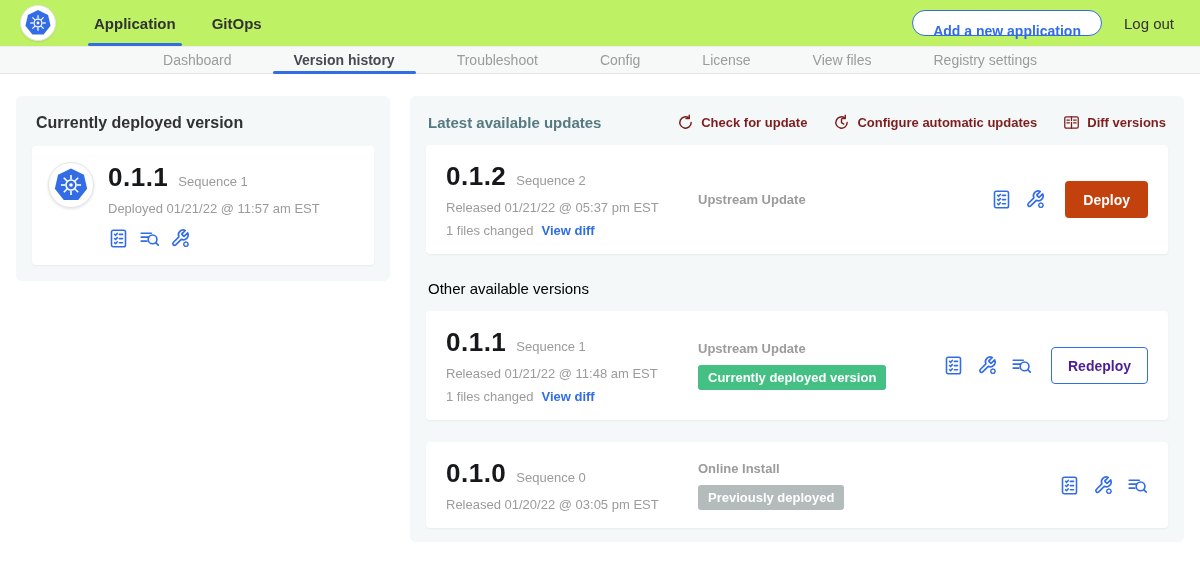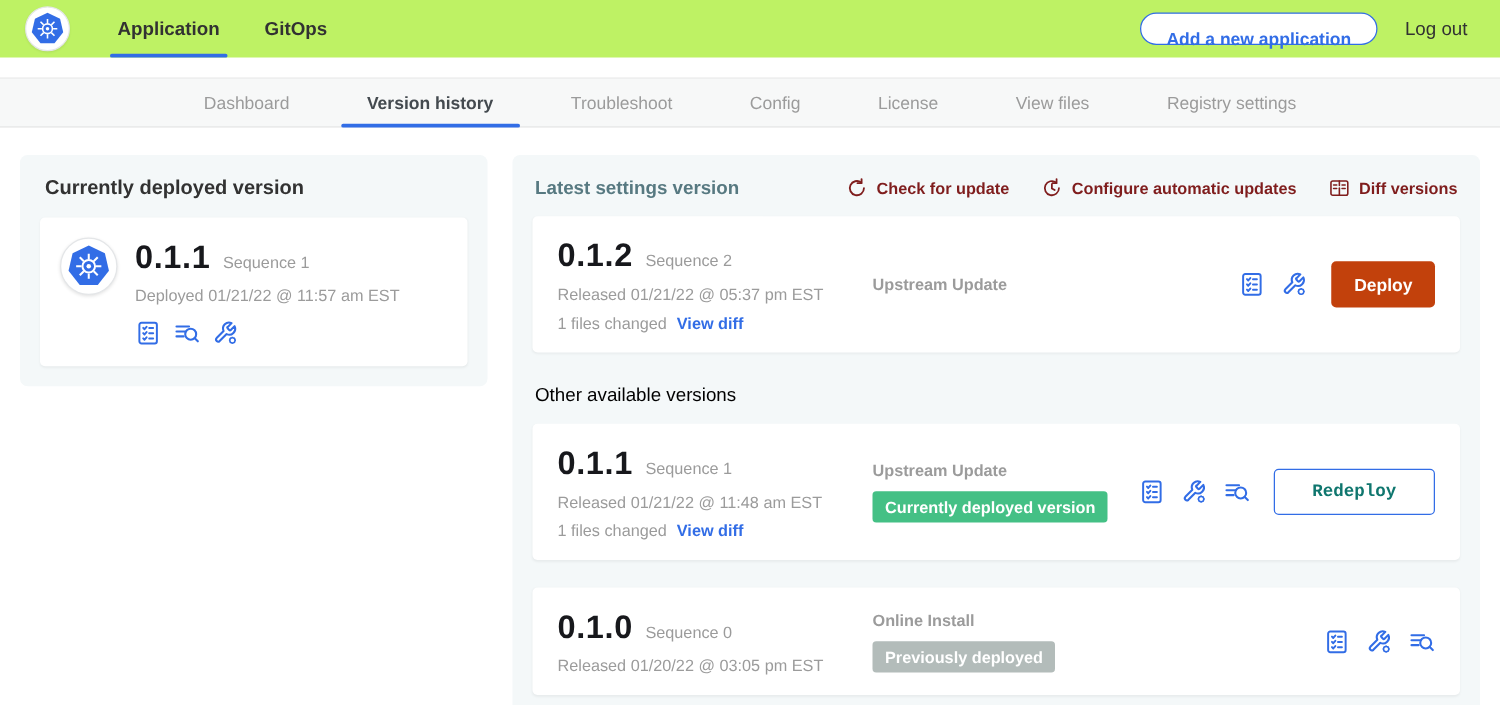--- a/index.html
+++ b/index.html
@@ -11,21 +11,21 @@
   .logo-circle { width:36px; height:36px; border-radius:50%; background:#fff; border:1px solid #e4e6e8; box-shadow:0 1px 2px rgba(0,0,0,.08); display:flex; align-items:center; justify-content:center; }
   .logo-circle svg { width:28px; height:28px; }
   .header-tabs { display:flex; }
   .header-tab { display:flex; align-items:center; padding:0 18px; font-size:15px; font-weight:700; color:#323232; cursor:pointer; position:relative; }
   .header-tab.active::after { content:""; position:absolute; left:12px; right:12px; bottom:0; height:3px; background:#326de6; border-radius:2px; }
   .header-right { margin-left:auto; display:flex; align-items:center; gap:22px; padding-right:26px; }
   .pill-btn { border:1px solid #326de6; color:#326de6; background:#fff; border-radius:17px; height:18px; padding:12px 20px; font-size:14px; font-weight:700; font-family:inherit; cursor:pointer; }
   .logout { font-size:15px; color:#323232; cursor:pointer; }
 
   
-  .subnav { height:40px; background:#f7f8f8; border-top:1px solid #ececec; border-bottom:1px solid #e6e6e6; display:flex; justify-content:center; align-items:stretch; gap:0;margin-top:16px; }
+  .subnav { height:28px; background:#f7f8f8; border-top:1px solid #ececec; border-bottom:1px solid #e6e6e6; display:flex; justify-content:center; align-items:stretch; gap:0; }
   .subnav-tab { display:flex; align-items:center; padding:0 31px; font-size:14px; color:#9b9b9b; cursor:pointer; position:relative; }
   .subnav-tab.active { color:#444a4f; font-weight:700; }
   .subnav-tab.active::after { content:""; position:absolute; left:10px; right:10px; bottom:-1px; height:3px; background:#326de6; border-radius:2px; }
 
   
   .content { position:relative; padding:22px 16px 0 16px; display:flex; align-items:flex-start; gap:20px; }
   .panel { background:#f4f8f9; border-radius:6px; }
   .left-panel { width:374px; padding:16px; }
   .left-panel-title { font-size:16px; font-weight:700; color:#323232; margin:2px 0 14px 4px; }
   .deployed-card { background:#fff; border-radius:4px; box-shadow:0 1px 2px rgba(0,0,0,.05); padding:16px; display:flex; gap:14px; }
@@ -49,21 +49,21 @@
 
   .version-card { background:#fff; border-radius:4px; box-shadow:0 1px 2px rgba(0,0,0,.05); padding:16px 20px; display:flex; align-items:center; margin-bottom:0; }
   .vc-left { width:252px; flex:0 0 auto; }
   .files-line { font-size:13px; color:#9b9b9b; margin-top:8px; display:flex; gap:8px; align-items:baseline; }
   .view-diff { color:#326de6; font-weight:700; cursor:pointer; }
   .vc-mid { flex:1; display:flex; flex-direction:column; gap:9px; align-items:flex-start; }
   .source-label { font-size:13px; font-weight:700; color:#9b9b9b; }
   .badge { font-size:13px; font-weight:700; color:#fff; padding:5px 10px; border-radius:3px; }
   .vc-right { display:flex; align-items:center; gap:13px; color:#326de6; }
   .btn-primary { background:#c2410c; color:#fff; border:0; border-radius:4px; height:37px; padding:0 18px; font-size:14px; font-weight:700; font-family:inherit; cursor:pointer; margin-left:6px; }
-  .btn-outline { background:#fff; color:#0f766e; border:1px solid #326de6; border-radius:4px; height:37px; padding:0 30px; font-size:14px; font-weight:700; font-family:Liberation Mono, monospace; cursor:pointer; margin-left:6px; }
+  .btn-outline { background:#fff; color:#4c1d95; border:1px solid #326de6; border-radius:4px; height:37px; padding:0 16px; font-size:14px; font-weight:700; font-family:Liberation Sans, sans-serif; cursor:pointer; margin-left:6px; }
   .other-title { font-size:15px; color:#000000; margin:26px 2px 14px 2px; }
   .gap-card { margin-top:22px; }
 </style>
 </head>
 <body>
 
 <svg width="0" height="0" style="position:absolute">
   <defs>
     <symbol id="k8s-logo" viewBox="0 0 100 100">
       <polygon points="50,4 85.9,21.2 94.9,60.2 70,91.5 30,91.5 5.1,60.2 14.1,21.2" fill="#326de6"></polygon>
@@ -221,21 +221,21 @@
                 <use href="#i-config"></use>
               </svg>
             </span>
         </div>
       </div>
     </div>
   </div>
 
   <div class="panel right-panel">
     <div class="rp-header">
-      <span class="rp-title">Latest settings version</span>
+      <span class="rp-title">Latest available updates</span>
       <div class="rp-actions">
         <span class="rp-action">
           <svg>
               <use href="#i-refresh"></use>
             </svg>
           <span>Check for update</span>
         </span>
         <span class="rp-action">
           <svg>
               <use href="#i-schedule"></use>

